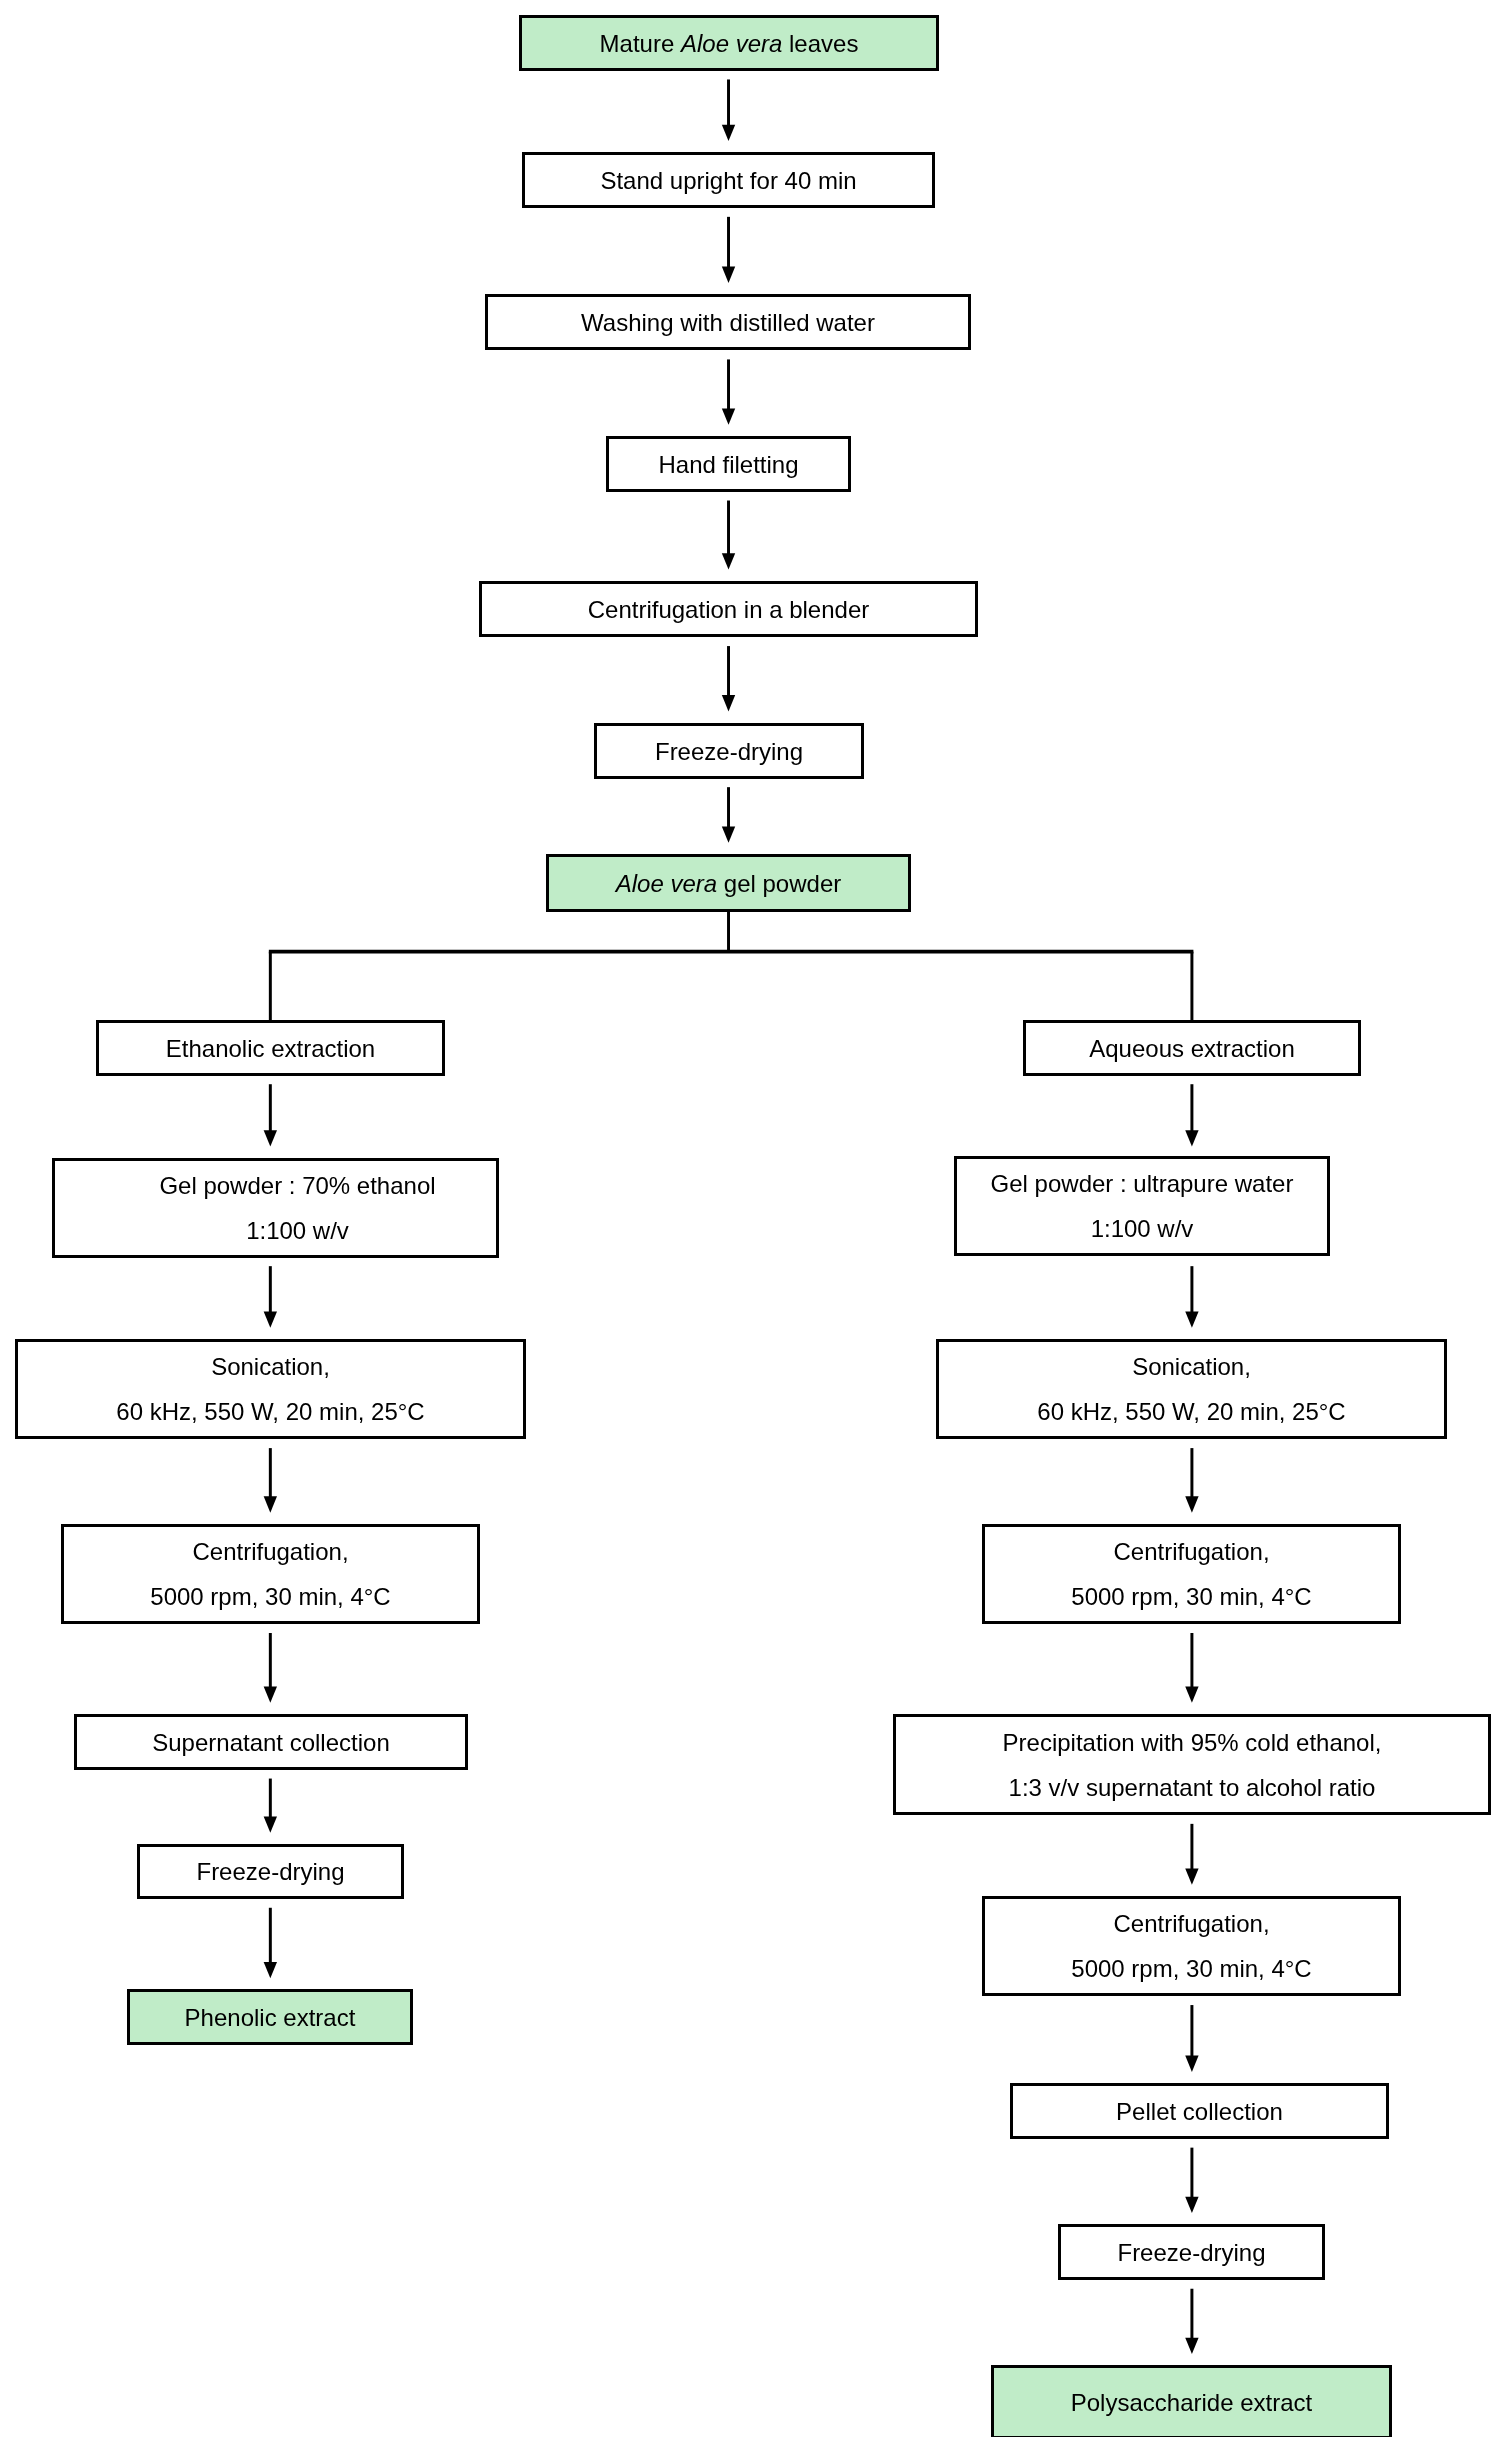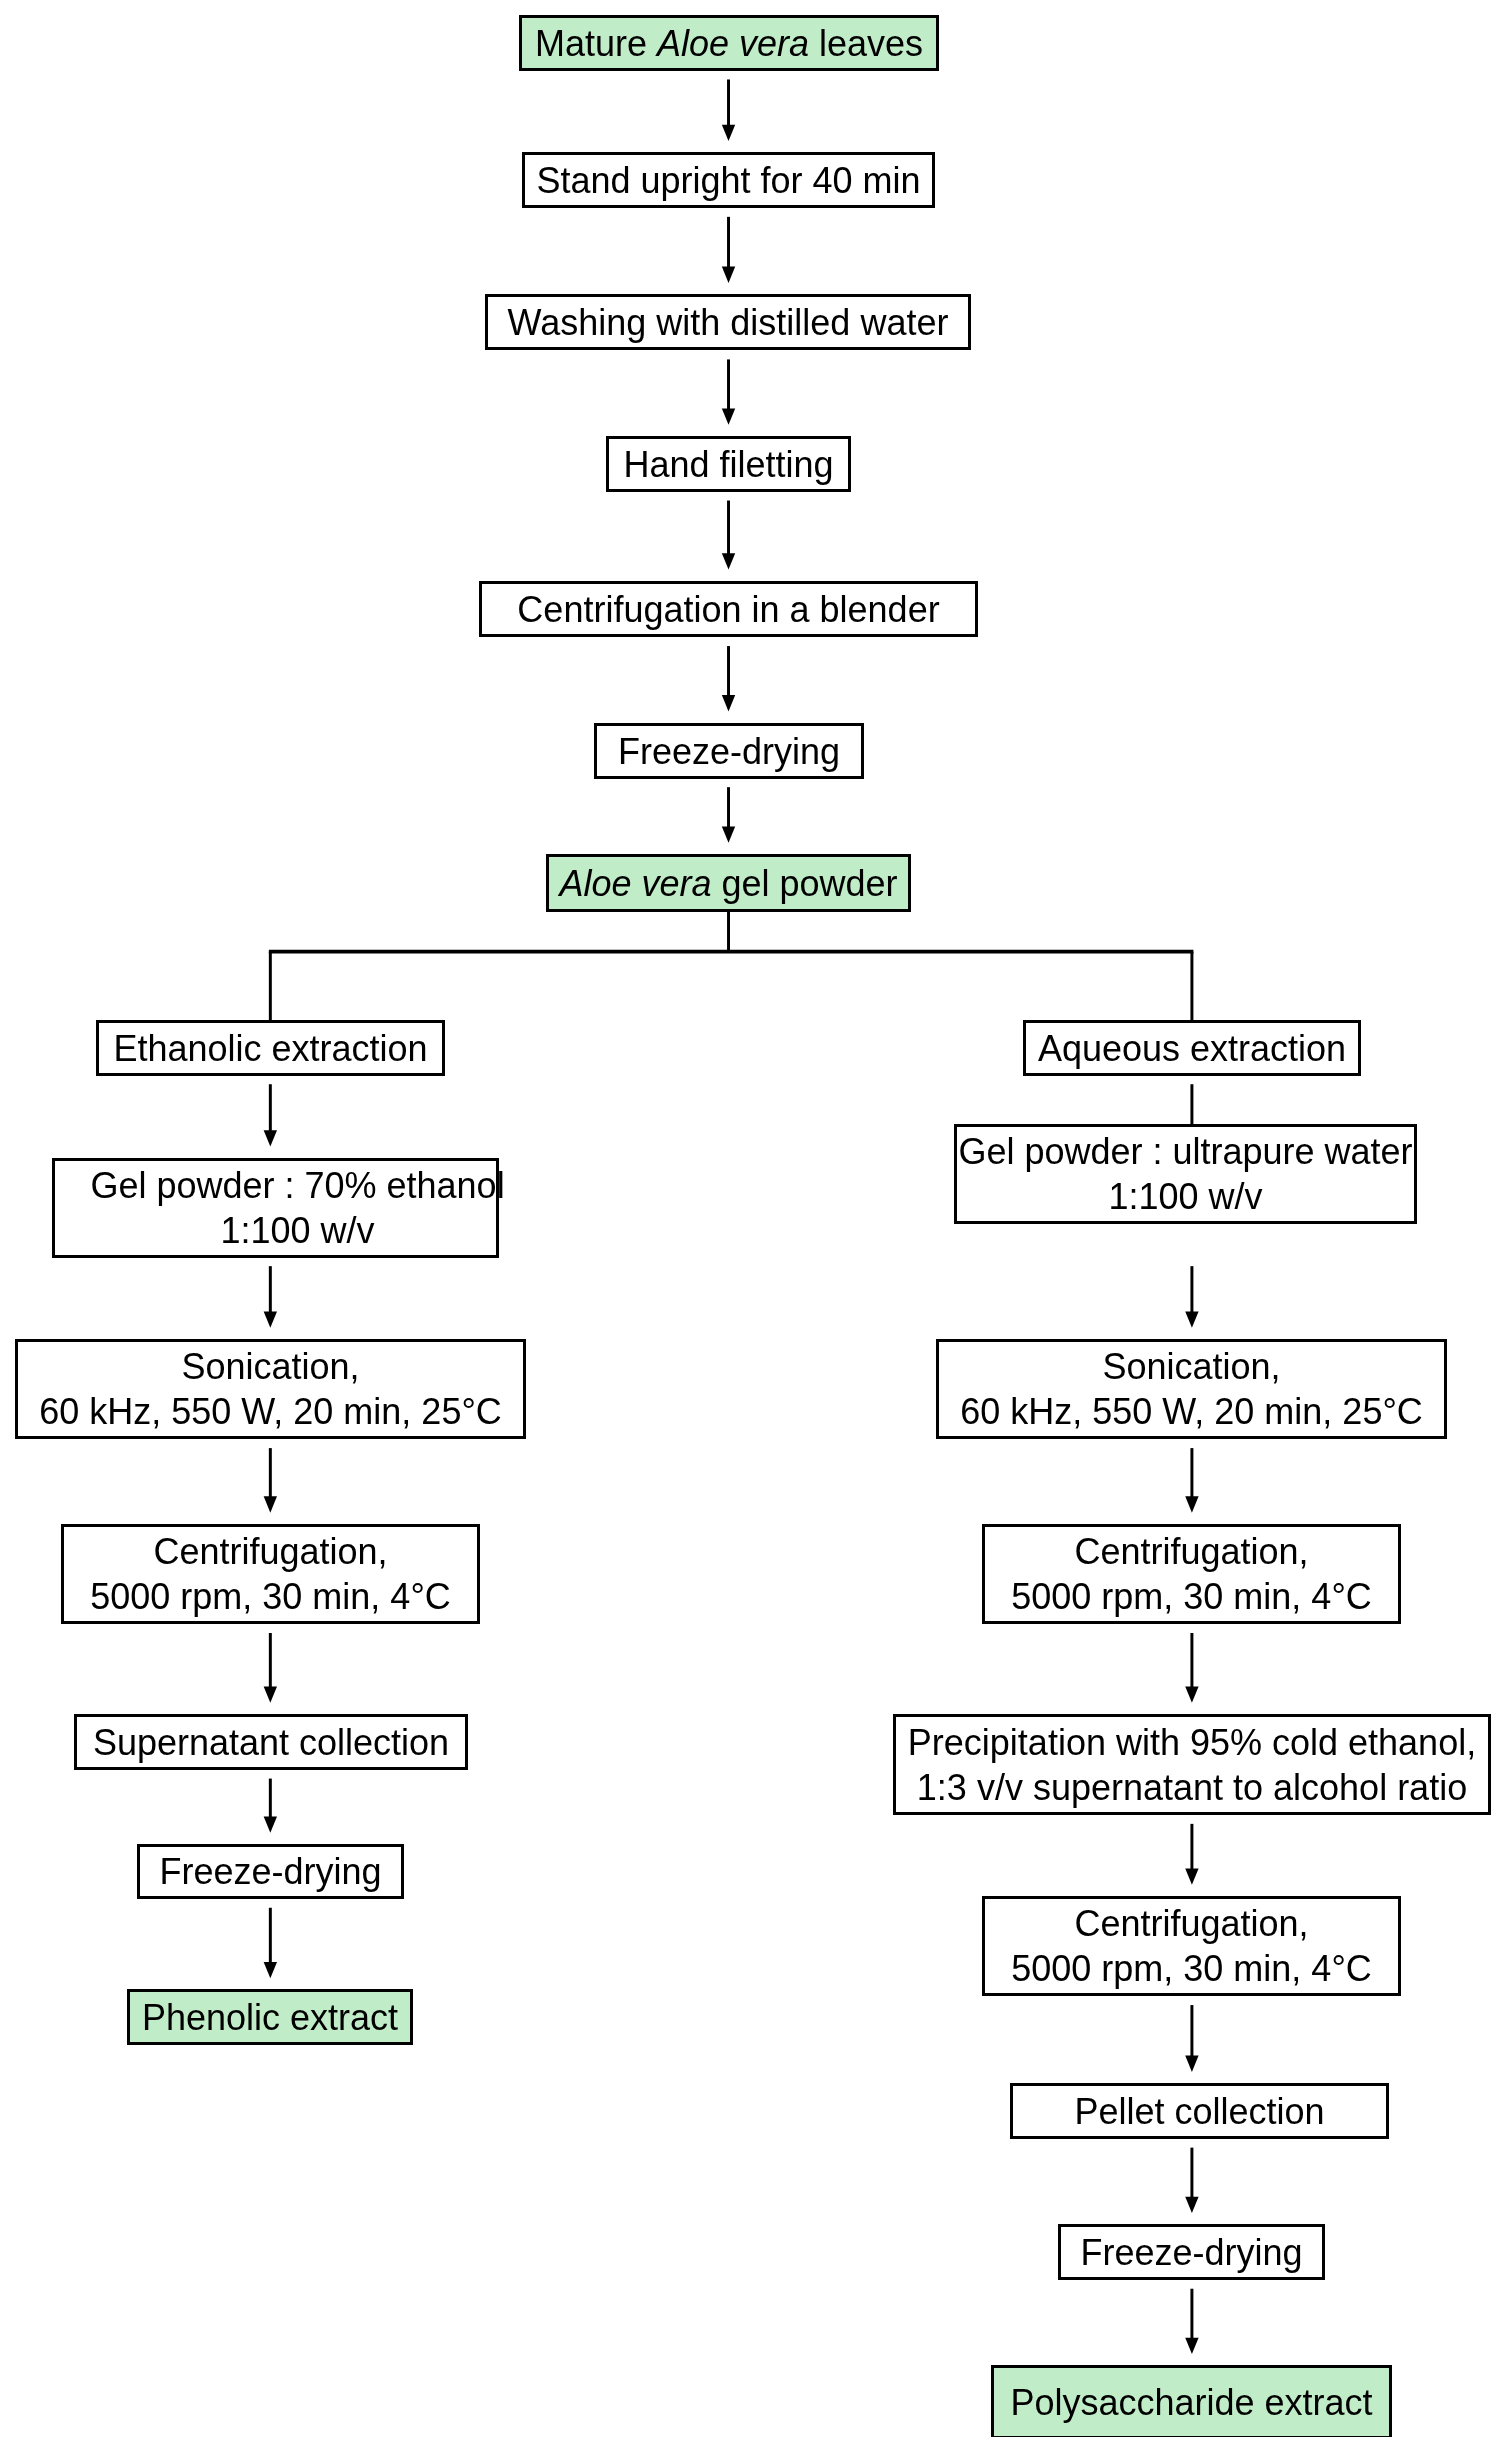--- a/index.html
+++ b/index.html
@@ -27,21 +27,21 @@
   .flow-box {
     position: absolute;
     box-sizing: border-box;
     border: 3.7px solid #000000;
     background: #ffffff;
     display: flex;
     flex-direction: column;
     justify-content: center;
     align-items: center;
     text-align: center;
-    font-size: 36px;
+    font-size: 24px;
     line-height: 45px;
     white-space: nowrap;
     overflow: visible;
   }
   .flow-box.highlight {
     background: #c0ecc8;
   }
   .flow-line {
     display: block;
   }
@@ -165,21 +165,21 @@
     <div class="flow-box" style="left: 96px; top: 1020px; width: 349px; height: 56px;">
       <div class="flow-line"><span class="seg">Ethanolic extraction</span></div>
     </div>
     <div class="flow-box" style="left: 1023px; top: 1020px; width: 338px; height: 56px;">
       <div class="flow-line"><span class="seg">Aqueous extraction</span></div>
     </div>
     <div class="flow-box" style="left: 52px; top: 1158px; width: 447px; height: 100px; padding-left: 44px;">
       <div class="flow-line"><span class="seg">Gel powder : 70% ethanol</span></div>
       <div class="flow-line"><span class="seg">1:100 w/v</span></div>
     </div>
-    <div class="flow-box" style="left: 954px; top: 1124px; width: 463px; height: 100px;">
+    <div class="flow-box" style="left: 954px; top: 1156px; width: 376px; height: 100px;">
       <div class="flow-line"><span class="seg">Gel powder : ultrapure water</span></div>
       <div class="flow-line"><span class="seg">1:100 w/v</span></div>
     </div>
     <div class="flow-box" style="left: 15px; top: 1339px; width: 511px; height: 100px;">
       <div class="flow-line"><span class="seg">Sonication,</span></div>
       <div class="flow-line"><span class="seg">60 kHz, 550 W, 20 min, 25°C</span></div>
     </div>
     <div class="flow-box" style="left: 936px; top: 1339px; width: 511px; height: 100px;">
       <div class="flow-line"><span class="seg">Sonication,</span></div>
       <div class="flow-line"><span class="seg">60 kHz, 550 W, 20 min, 25°C</span></div>

